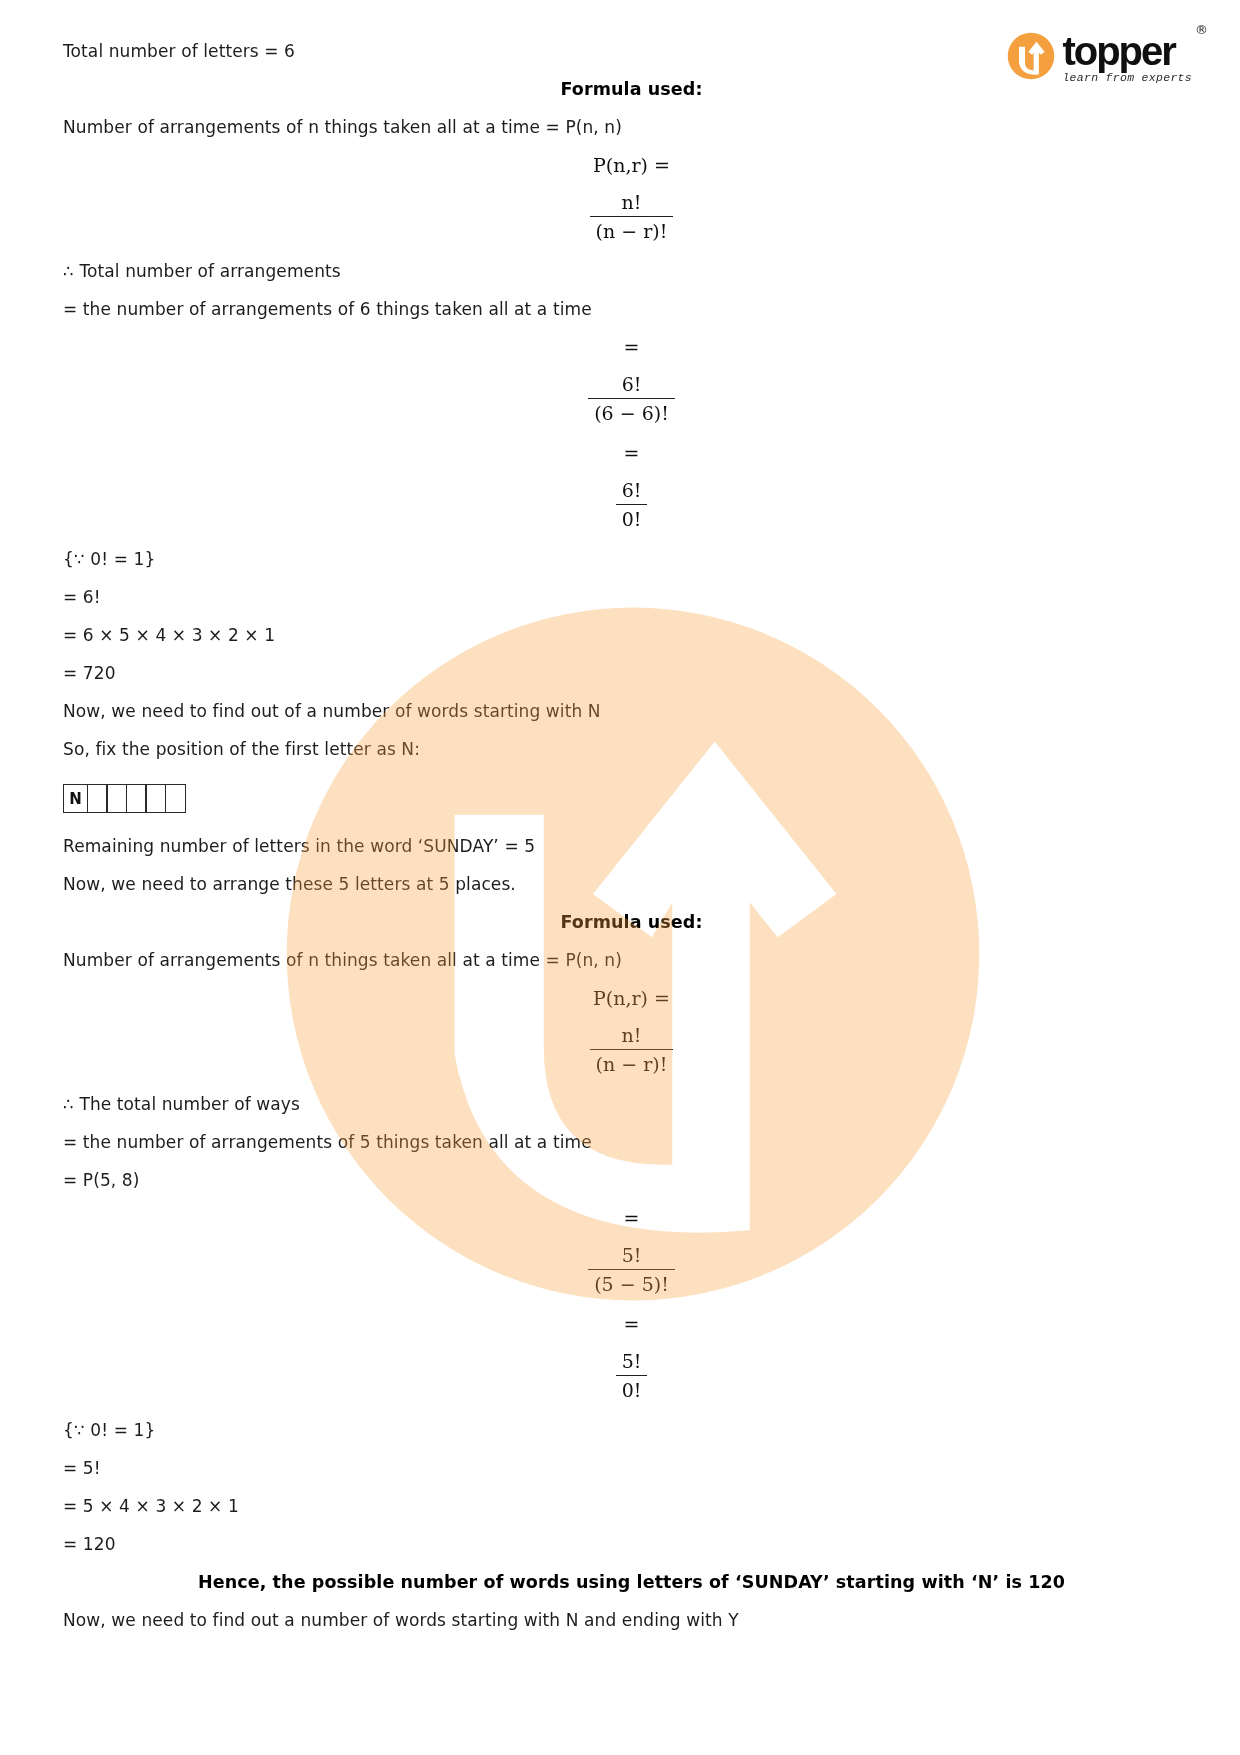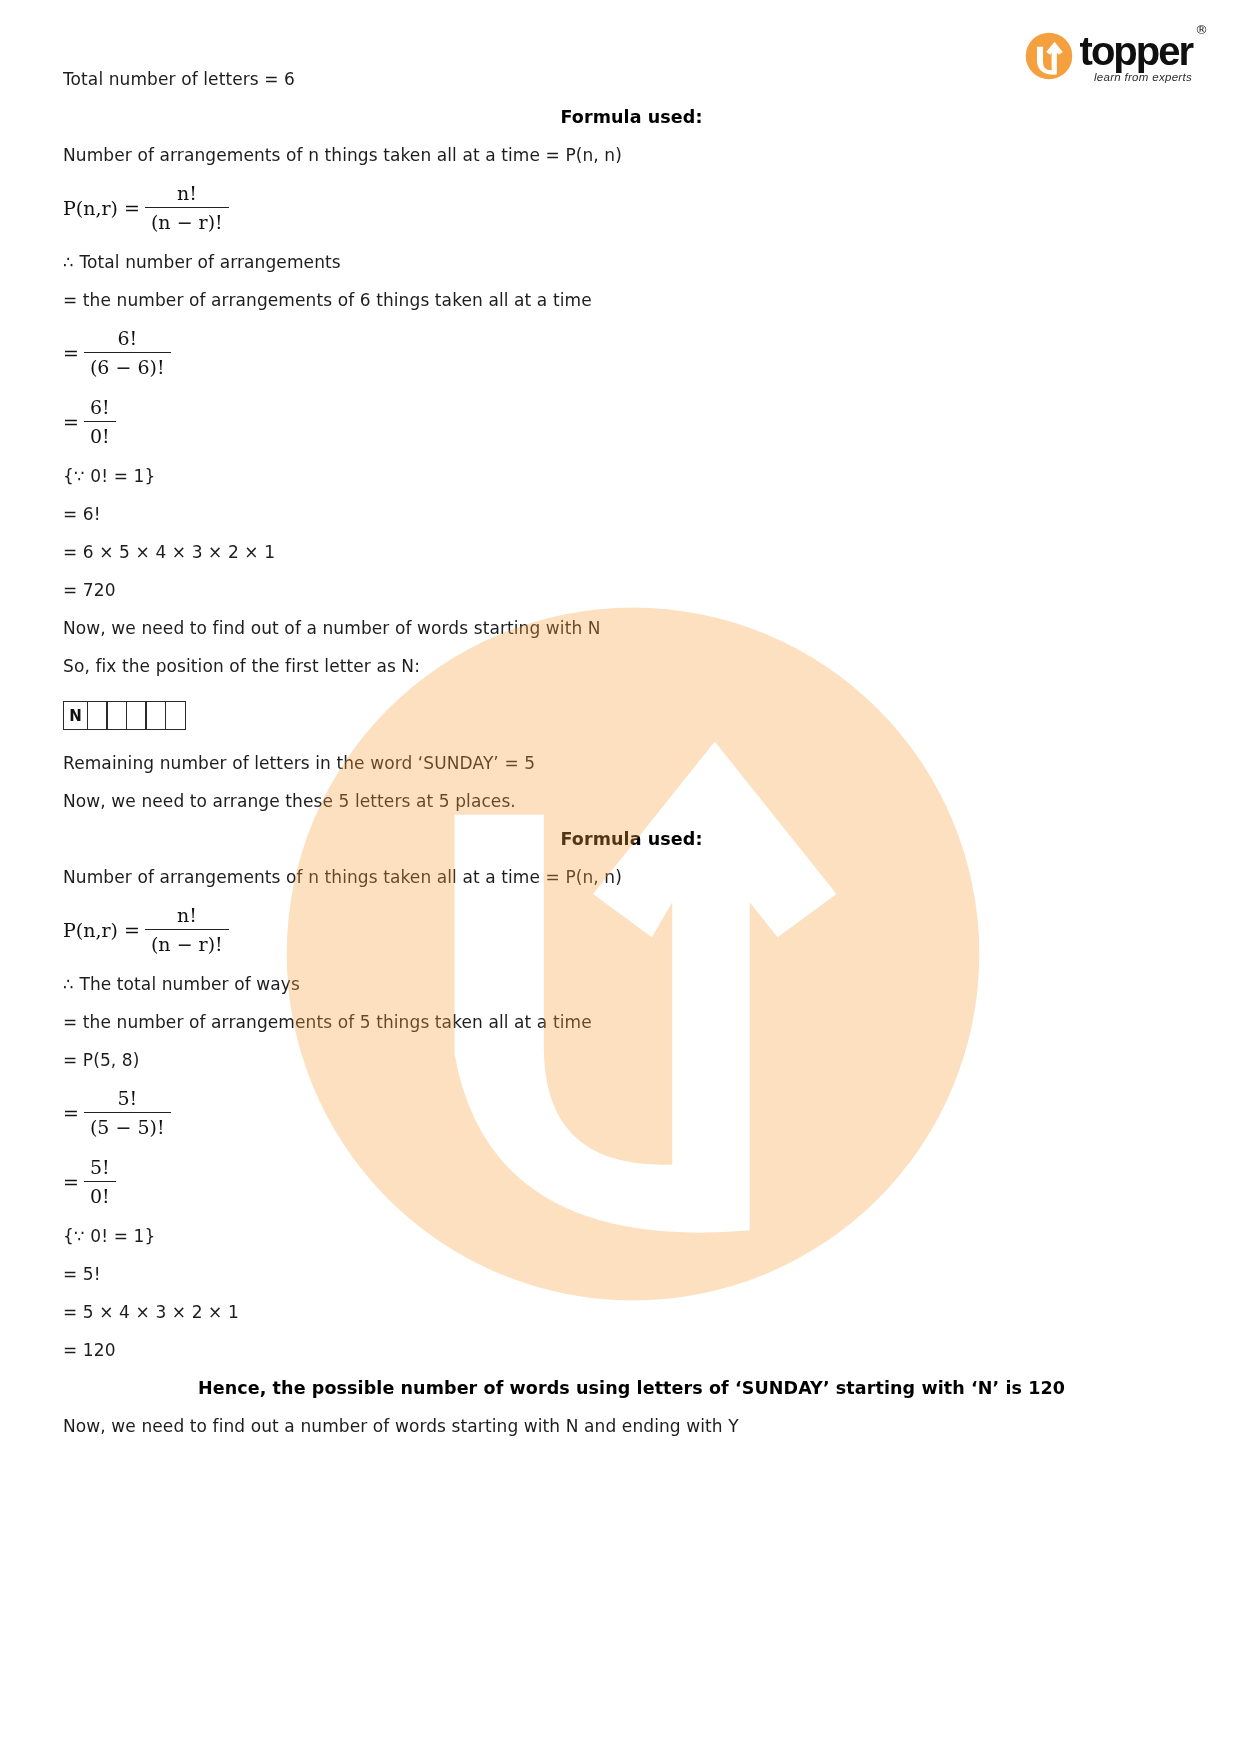--- a/index.html
+++ b/index.html
@@ -1,39 +1,39 @@
 <!DOCTYPE html>
 <html><head>
 <meta charset="utf-8">
 <style>
   html,body{margin:0;padding:0;background:#fff;}
   .page{position:relative;width:1240px;height:1755px;background:#fff;overflow:hidden;
         font-family:"DejaVu Sans",sans-serif;color:#1d1d1d;}
-  .content{position:absolute;left:63px;top:68px;right:40px;}
+  .content{position:absolute;left:63px;top:40px;right:40px;}
   p.line{margin:0 0 15px;font-size:17px;line-height:23px;letter-spacing:.1px;color:#1d1d1d;}
   p.heading{font-weight:bold;color:#000;font-size:17.5px;text-align:center;}
-  .math{display:flex;align-items:center;gap:5px;margin:6px 0 18px;
-        font-family:"DejaVu Serif",serif;font-size:19px;color:#111;}
+  .math{display:flex;align-items:center;gap:15px;margin:6px 0 18px;
+        font-family:"DejaVu Serif",serif;font-size:19px;color:#111;flex-direction:column;}
   .frac{display:inline-block;text-align:center;vertical-align:middle;}
   .frac .num{display:block;padding:0 6px 3px;border-bottom:1.6px solid #222;}
   .frac .den{display:block;padding:3px 6px 0;}
   .boxes{display:inline-flex;margin:8px 0 22px;}
   .cell{width:19px;height:27px;border:1.5px solid #2a2a2a;margin-left:-1.5px;
         display:flex;align-items:center;justify-content:center;
         font-size:15px;font-weight:bold;color:#111;}
   .cell:first-child{margin-left:0;width:23px;}
   
   .logo{position:absolute;top:28px;right:48px;display:flex;align-items:flex-start;z-index:3;}
   .logo-mark{width:48px;height:48px;flex:0 0 auto;margin-top:4px;}
   .logo-text{margin-left:7px;position:relative;}
   .brand{font-family:"Liberation Sans",sans-serif;font-weight:bold;font-size:40px;
          line-height:46px;letter-spacing:-2px;color:#101010;}
   .reg{position:absolute;top:-6px;right:-16px;font-size:13px;font-weight:normal;color:#222;
        font-family:"DejaVu Sans",sans-serif;}
-  .tagline{text-align:right;font-family:Liberation Sans, sans-serif;font-style:italic;
+  .tagline{text-align:right;font-family:Liberation Mono, monospace;font-style:italic;
            font-size:11.5px;color:#2b2b2b;margin-top:-3px;letter-spacing:.3px;}
   
   .watermark{position:absolute;left:276px;top:597px;width:714px;height:714px;
              z-index:5;pointer-events:none;}
 </style>
 </head>
 <body>
 
 <div class="page">
 

